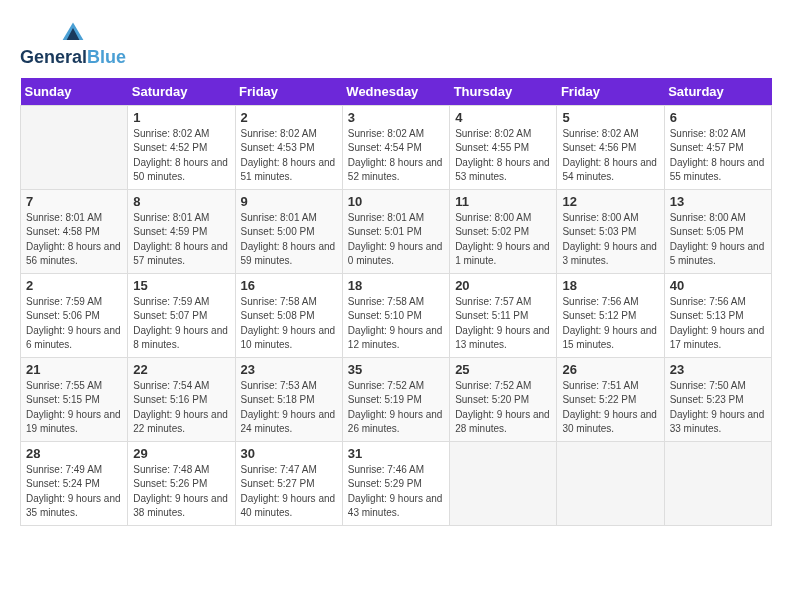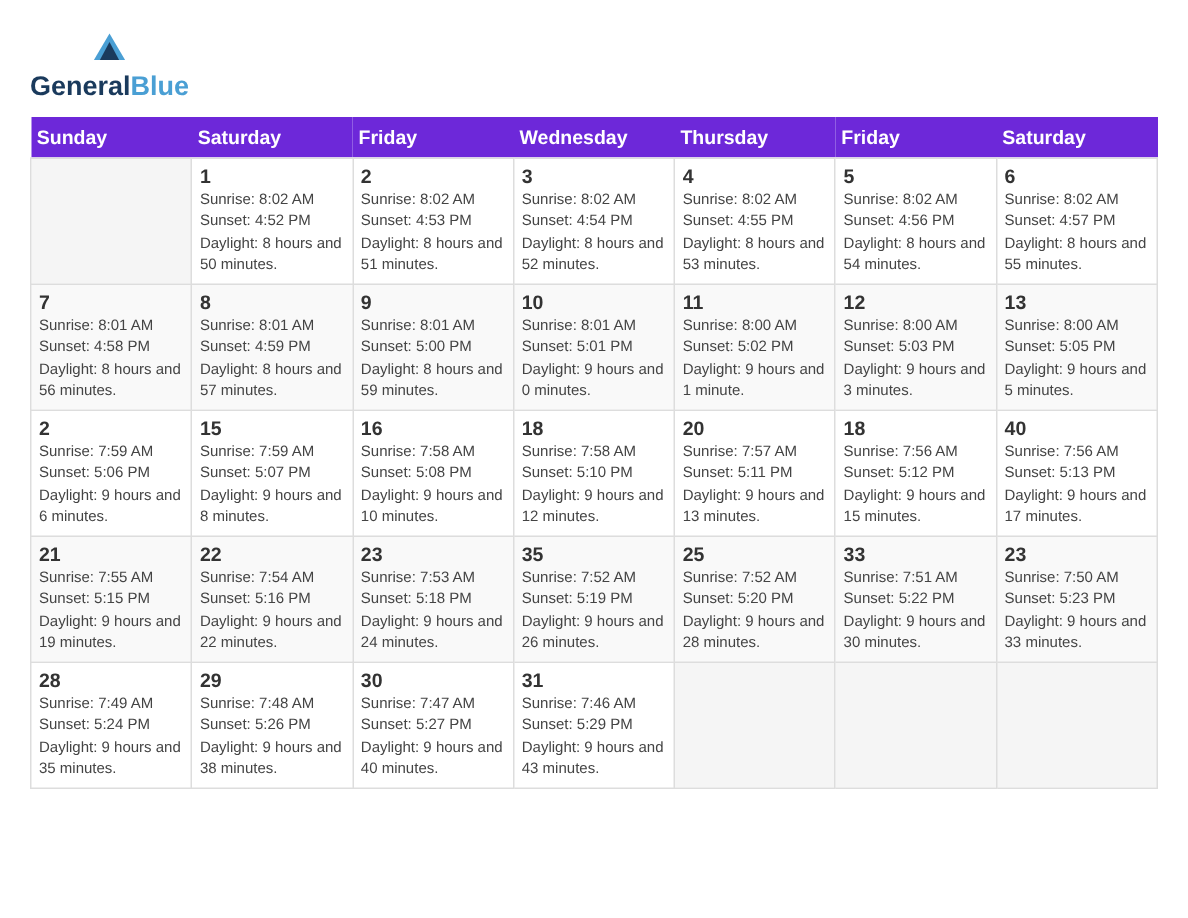--- a/index.html
+++ b/index.html
@@ -223,21 +223,21 @@
         </td>
         <td>
           <span class="day-number">35</span>
           <div class="day-info">Sunrise: 7:52 AM<br>Sunset: 5:19 PM<br>Daylight: 9 hours and 26 minutes.</div>
         </td>
         <td>
           <span class="day-number">25</span>
           <div class="day-info">Sunrise: 7:52 AM<br>Sunset: 5:20 PM<br>Daylight: 9 hours and 28 minutes.</div>
         </td>
         <td>
-          <span class="day-number">33</span>
+          <span class="day-number">26</span>
           <div class="day-info">Sunrise: 7:51 AM<br>Sunset: 5:22 PM<br>Daylight: 9 hours and 30 minutes.</div>
         </td>
         <td>
           <span class="day-number">23</span>
           <div class="day-info">Sunrise: 7:50 AM<br>Sunset: 5:23 PM<br>Daylight: 9 hours and 33 minutes.</div>
         </td>
       </tr>
       <tr>
         <td>
           <span class="day-number">28</span>

